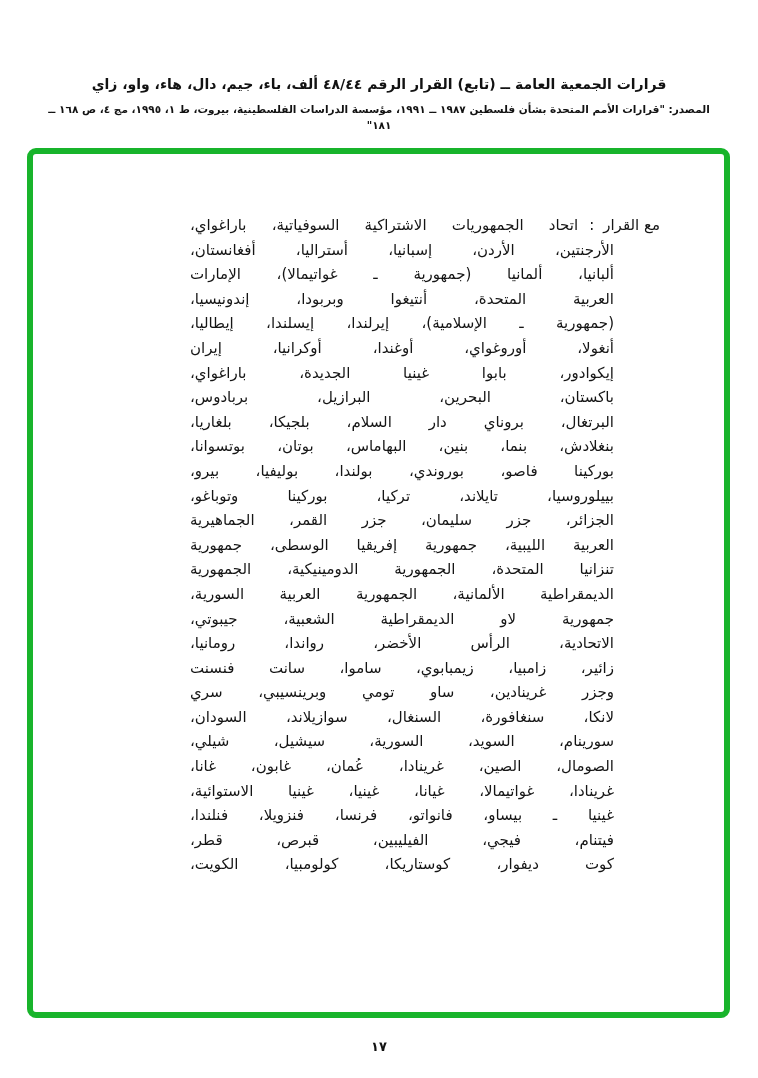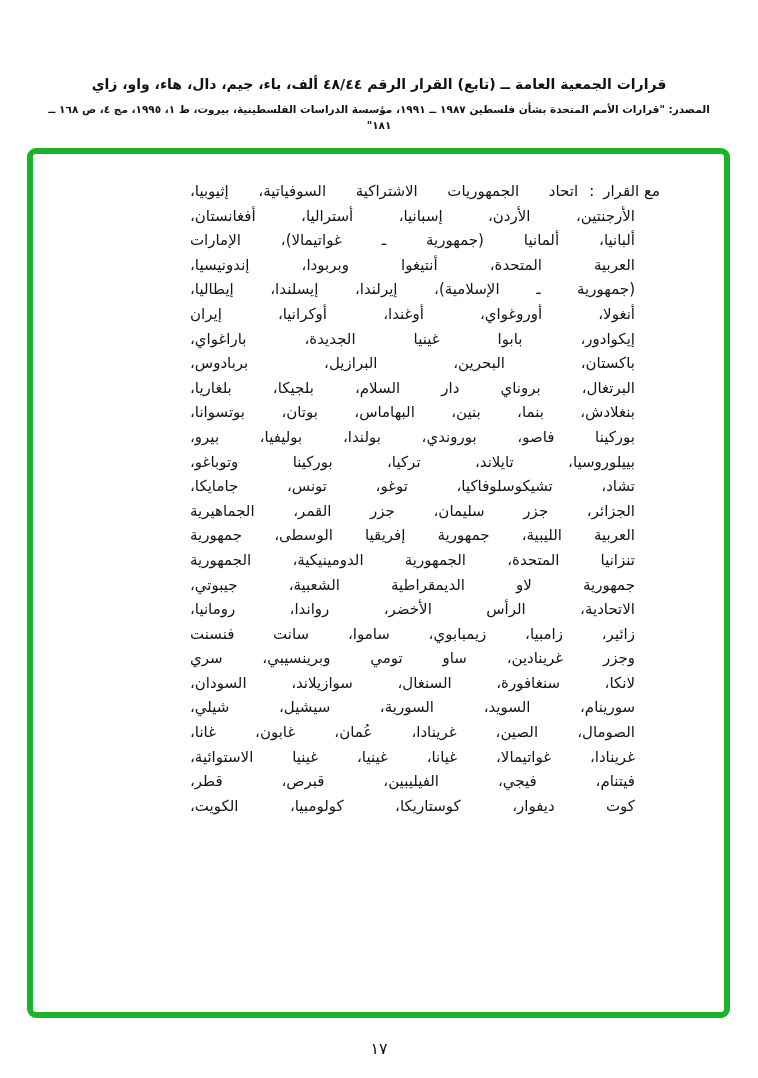--- a/index.html
+++ b/index.html
@@ -40,72 +40,73 @@
     text-align-last: justify;
     font-size: 15px;
     line-height: 24.6px;
     color: #151515;
   }
   .body-line.first {
     display: flex;
     flex-direction: row; 
     align-items: baseline;
   }
-  .vote-label { white-space: nowrap; }
+  .vote-label { white-space: nowrap; margin-top: 34px; }
   .vote-colon { padding: 0 9px 0 11px; }
   .first-text {
     flex: 1;
     text-align: justify;
     text-align-last: justify;
   }
-  .body-line.cont { margin-right: 25px; }
+  .body-line.cont { margin-right: 46px; }
   .page-number {
     position: absolute; top: 1039px; left: 0; right: 0;
     text-align: center; direction: rtl;
-    font-weight: normal; font-size: 16px;
+    font-weight: bold; font-size: 13px;
     color: #121212;
   }
 </style>
 </head>
 <body>
 
 <div class="header-title">قرارات الجمعية العامة ــ (تابع) القرار الرقم ٤٨/٤٤ ألف، باء، جيم، دال، هاء، واو، زاي</div>
 
 <div class="source-line">المصدر: "قرارات الأمم المتحدة بشأن فلسطين ١٩٨٧ ــ ١٩٩١، مؤسسة الدراسات الفلسطينية، بيروت، ط ١، ١٩٩٥، مج ٤، ص ١٦٨ ــ ١٨١"</div>
 
 <div class="green-box" style="border-color: rgb(24, 180, 43);"></div>
 
 <div class="text-block">
   <div class="body-line first">
     <span class="vote-label">مع القرار</span>
     <span class="vote-colon">:</span>
-    <span class="first-text">اتحاد الجمهوريات الاشتراكية السوفياتية، إثيوبيا،</span>
+    <span class="first-text">اتحاد الجمهوريات الاشتراكية السوفياتية، باراغواي،</span>
   </div>
   <div id="lines-container">
       <div class="body-line cont">الأرجنتين، الأردن، إسبانيا، أستراليا، أفغانستان،</div>
       <div class="body-line cont">ألبانيا، ألمانيا (جمهورية ـ غواتيمالا)، الإمارات</div>
       <div class="body-line cont">العربية المتحدة، أنتيغوا وبربودا، إندونيسيا،</div>
       <div class="body-line cont">(جمهورية ـ الإسلامية)، إيرلندا، إيسلندا، إيطاليا،</div>
       <div class="body-line cont">أنغولا، أوروغواي، أوغندا، أوكرانيا، إيران</div>
       <div class="body-line cont">إيكوادور، بابوا غينيا الجديدة، باراغواي،</div>
       <div class="body-line cont">باكستان، البحرين، البرازيل، بربادوس،</div>
       <div class="body-line cont">البرتغال، بروناي دار السلام، بلجيكا، بلغاريا،</div>
       <div class="body-line cont">بنغلادش، بنما، بنين، البهاماس، بوتان، بوتسوانا،</div>
       <div class="body-line cont">بوركينا فاصو، بوروندي، بولندا، بوليفيا، بيرو،</div>
       <div class="body-line cont">بييلوروسيا، تايلاند، تركيا، بوركينا وتوباغو،</div>
-      <div class="body-line cont">تشاد، تشيكوسلوفاكيا، توغو، تونس، جامايكا،</div>
       <div class="body-line cont">الجزائر، جزر سليمان، جزر القمر، الجماهيرية</div>
       <div class="body-line cont">العربية الليبية، جمهورية إفريقيا الوسطى، جمهورية</div>
       <div class="body-line cont">تنزانيا المتحدة، الجمهورية الدومينيكية، الجمهورية</div>
+      <div class="body-line cont">الديمقراطية الألمانية، الجمهورية العربية السورية،</div>
       <div class="body-line cont">جمهورية لاو الديمقراطية الشعبية، جيبوتي،</div>
       <div class="body-line cont">الاتحادية، الرأس الأخضر، رواندا، رومانيا،</div>
       <div class="body-line cont">زائير، زامبيا، زيمبابوي، ساموا، سانت فنسنت</div>
       <div class="body-line cont">وجزر غرينادين، ساو تومي وبرينسيبي، سري</div>
       <div class="body-line cont">لانكا، سنغافورة، السنغال، سوازيلاند، السودان،</div>
       <div class="body-line cont">سورينام، السويد، السورية، سيشيل، شيلي،</div>
       <div class="body-line cont">الصومال، الصين، غرينادا، عُمان، غابون، غانا،</div>
       <div class="body-line cont">غرينادا، غواتيمالا، غيانا، غينيا، غينيا الاستوائية،</div>
+      <div class="body-line cont">غينيا ـ بيساو، فانواتو، فرنسا، فنزويلا، فنلندا،</div>
       <div class="body-line cont">فيتنام، فيجي، الفيليبين، قبرص، قطر،</div>
       <div class="body-line cont">كوت ديفوار، كوستاريكا، كولومبيا، الكويت،</div>
     </div>
 </div>
 
 <div class="page-number">١٧</div>
 
 </body></html>

